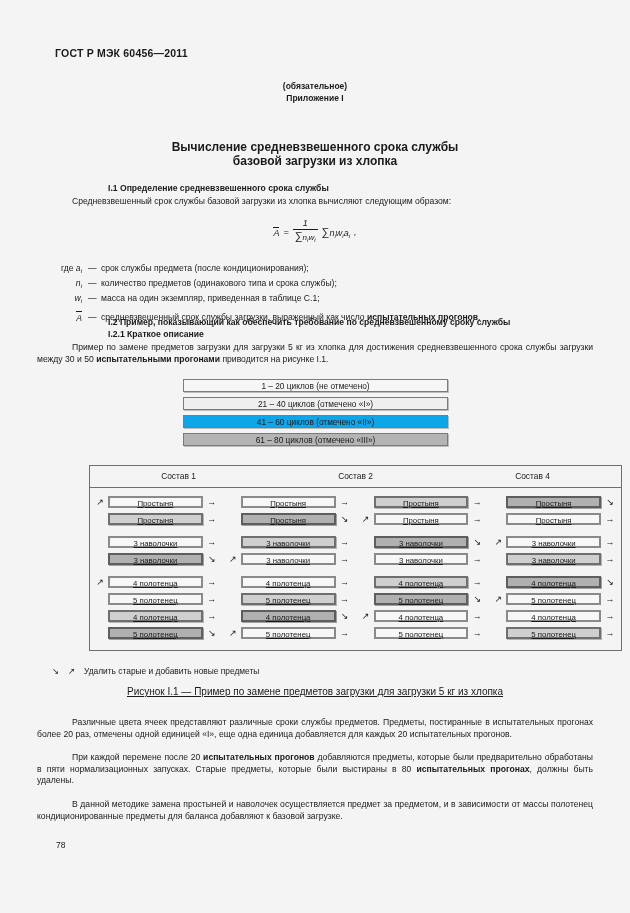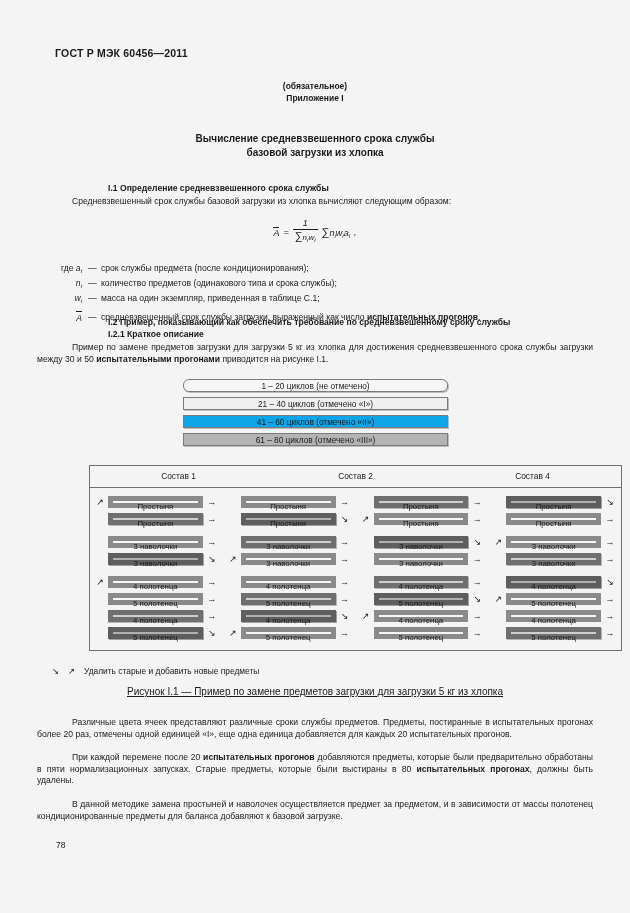--- a/index.html
+++ b/index.html
@@ -33,23 +33,23 @@
     top: 81px;
     text-align: center;
     font-size: 8.5px;
     font-weight: bold;
     line-height: 11.5px;
   }
   .main-title {
     position: absolute;
     left: 0;
     right: 0;
-    top: 132px;
-    text-align: center;
-    font-size: 10px;
+    top: 140px;
+    text-align: center;
+    font-size: 12px;
     font-weight: bold;
     line-height: 14px;
   }
   .sec-head {
     position: absolute;
     font-size: 8.6px;
     font-weight: bold;
     padding-left: 36px;
   }
   .body-text {
@@ -124,21 +124,21 @@
     height: 13px;
     line-height: 13px;
     text-align: center;
     font-size: 8.3px;
     border: 1px solid #7b7b7b;
     box-shadow: 1px 1px 0 #bdbdbd;
     margin-bottom: 5px;
     background: #f4f4f4;
     box-sizing: border-box;
   }
-  .lv0 { background: #f6f6f6; border-radius: 6px; }
+  .lv0 { background: #f6f6f6; }
   .lv1 { background: #efefef; }
   .lv2 { background: #0ea5e9; }
   .lv3 { background: #b4b4b4; }
 
   
   .diagram {
     position: absolute;
     left: 49px;
     top: 465px;
     width: 533px;
@@ -179,23 +179,24 @@
     font-size: 9px;
     flex: 0 0 16px;
     color: #1a1a1a;
   }
   .cell {
     flex: 1 1 auto;
     height: 12px;
     line-height: 12px;
     text-align: center;
     font-size: 7.8px;
-    border: 5px solid #15803d;
+    border: 2px solid #15803d;
     box-sizing: border-box;
     background: #f6f6f6;
+    text-decoration: underline;
   }
   .cell.s0 { background: #f7f7f7; border-color:#8a8a8a; }
   .cell.s2 { background: #cfcfcf; border-color:#6f6f6f; box-shadow: 1px 1px 0 #b5b5b5; }
   .cell.s3 { background: #b0b0b0; border-color:#5e5e5e; box-shadow: 1px 1px 0 #a0a0a0; }
   .trail {
     width: 18px;
     text-align: center;
     font-size: 9px;
     flex: 0 0 18px;
   }

